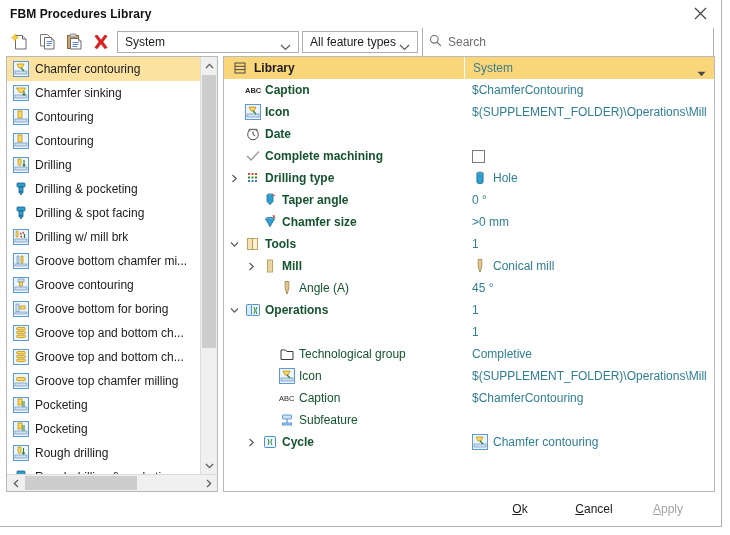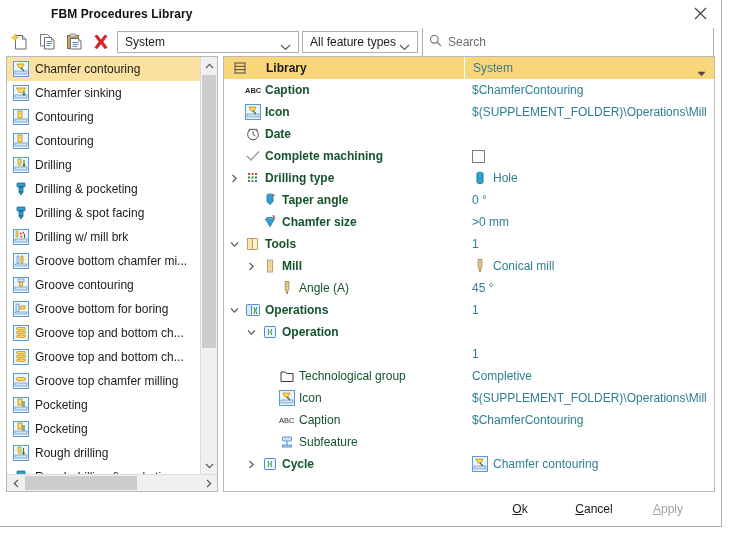--- a/index.html
+++ b/index.html
@@ -31,21 +31,20 @@
     display: flex;
     align-items: center;
     padding: 0 0 0 10px;
     position: relative;
   }
   .title-text {
     font-size: 12px;
     font-weight: bold;
     color: #111;
     letter-spacing: 0.1px;
-    margin-left: 41px;
   }
   .close-btn {
     position: absolute;
     right: 4px; top: 0;
     width: 34px; height: 26px;
     display: flex; align-items: center; justify-content: center;
     cursor: default;
   }
   .close-btn svg { display:block; }
 
@@ -206,21 +205,21 @@
     display: flex;
     background: #fad67b;
     align-items: stretch;
     font-weight: bold;
   }
   .gh-name {
     width: 240px;
     flex: 0 0 240px;
     display: flex; align-items: center;
     padding-left: 8px;
-    gap: 18px;
+    gap: 6px;
     color: #1b1b1b;
     font-size: 12px;
   }
   .gh-val {
     flex: 1;
     display: flex; align-items: center;
     padding-left: 8px;
     color: #3a7c8c;
     font-size: 12px;
     font-weight: normal;
@@ -835,39 +834,20 @@
                 <svg width="16" height="16" viewBox="0 0 16 16">
                   <rect x="1.5" y="2.5" width="5" height="11" rx="0.8" fill="#dceaf7" stroke="#4a8fd0" stroke-width="1"></rect>
                   <rect x="6.5" y="2.5" width="8" height="11" rx="0.8" fill="#eef5fc" stroke="#4a8fd0" stroke-width="1"></rect>
                   <path d="M9,5 q2,3.5 0,7 M11.8,5 q-2,3.5 0,7" stroke="#2e8b2e" stroke-width="1" fill="none"></path>
                 </svg>
               </span>
               <span>Operations</span>
             </div>
             <div class="gv">
               <span>1</span>
-            </div>
-          </div>
-          <div class="grow">
-            <div class="gn" style="padding-left: 21px;">
-              <span class="twisty">
-                <svg width="9" height="9" viewBox="0 0 9 9">
-                  <path d="M1,2.5 L4.5,6.2 L8,2.5" stroke="#5a5a5a" stroke-width="1.2" fill="none"></path>
-                </svg>
-              </span>
-              <span class="ico">
-                <svg width="16" height="16" viewBox="0 0 16 16">
-                  <rect x="2.5" y="2.5" width="11" height="11" rx="0.8" fill="#eef5fc" stroke="#4a8fd0" stroke-width="1"></rect>
-                  <path d="M6,5 q2,3 0,6 M9.8,5 q-2,3 0,6" stroke="#2e8b2e" stroke-width="1" fill="none"></path>
-                </svg>
-              </span>
-              <span>Operation</span>
-            </div>
-            <div class="gv">
-              <span></span>
             </div>
           </div>
           <div class="grow">
             <div class="gn plain" style="padding-left: 38px; margin-top: 40px;">
               <span class="twisty blank"></span>
               <span class="ico">
                 <svg width="16" height="16" viewBox="0 0 16 16">
                   <rect x="5.5" y="2" width="5" height="12" fill="#f6e3b4" stroke="#b59b55" stroke-width="0.9"></rect>
                   <path d="M7,3 v10 M8.8,3 v10" stroke="#d9c38c" stroke-width="0.8"></path>
                 </svg>

